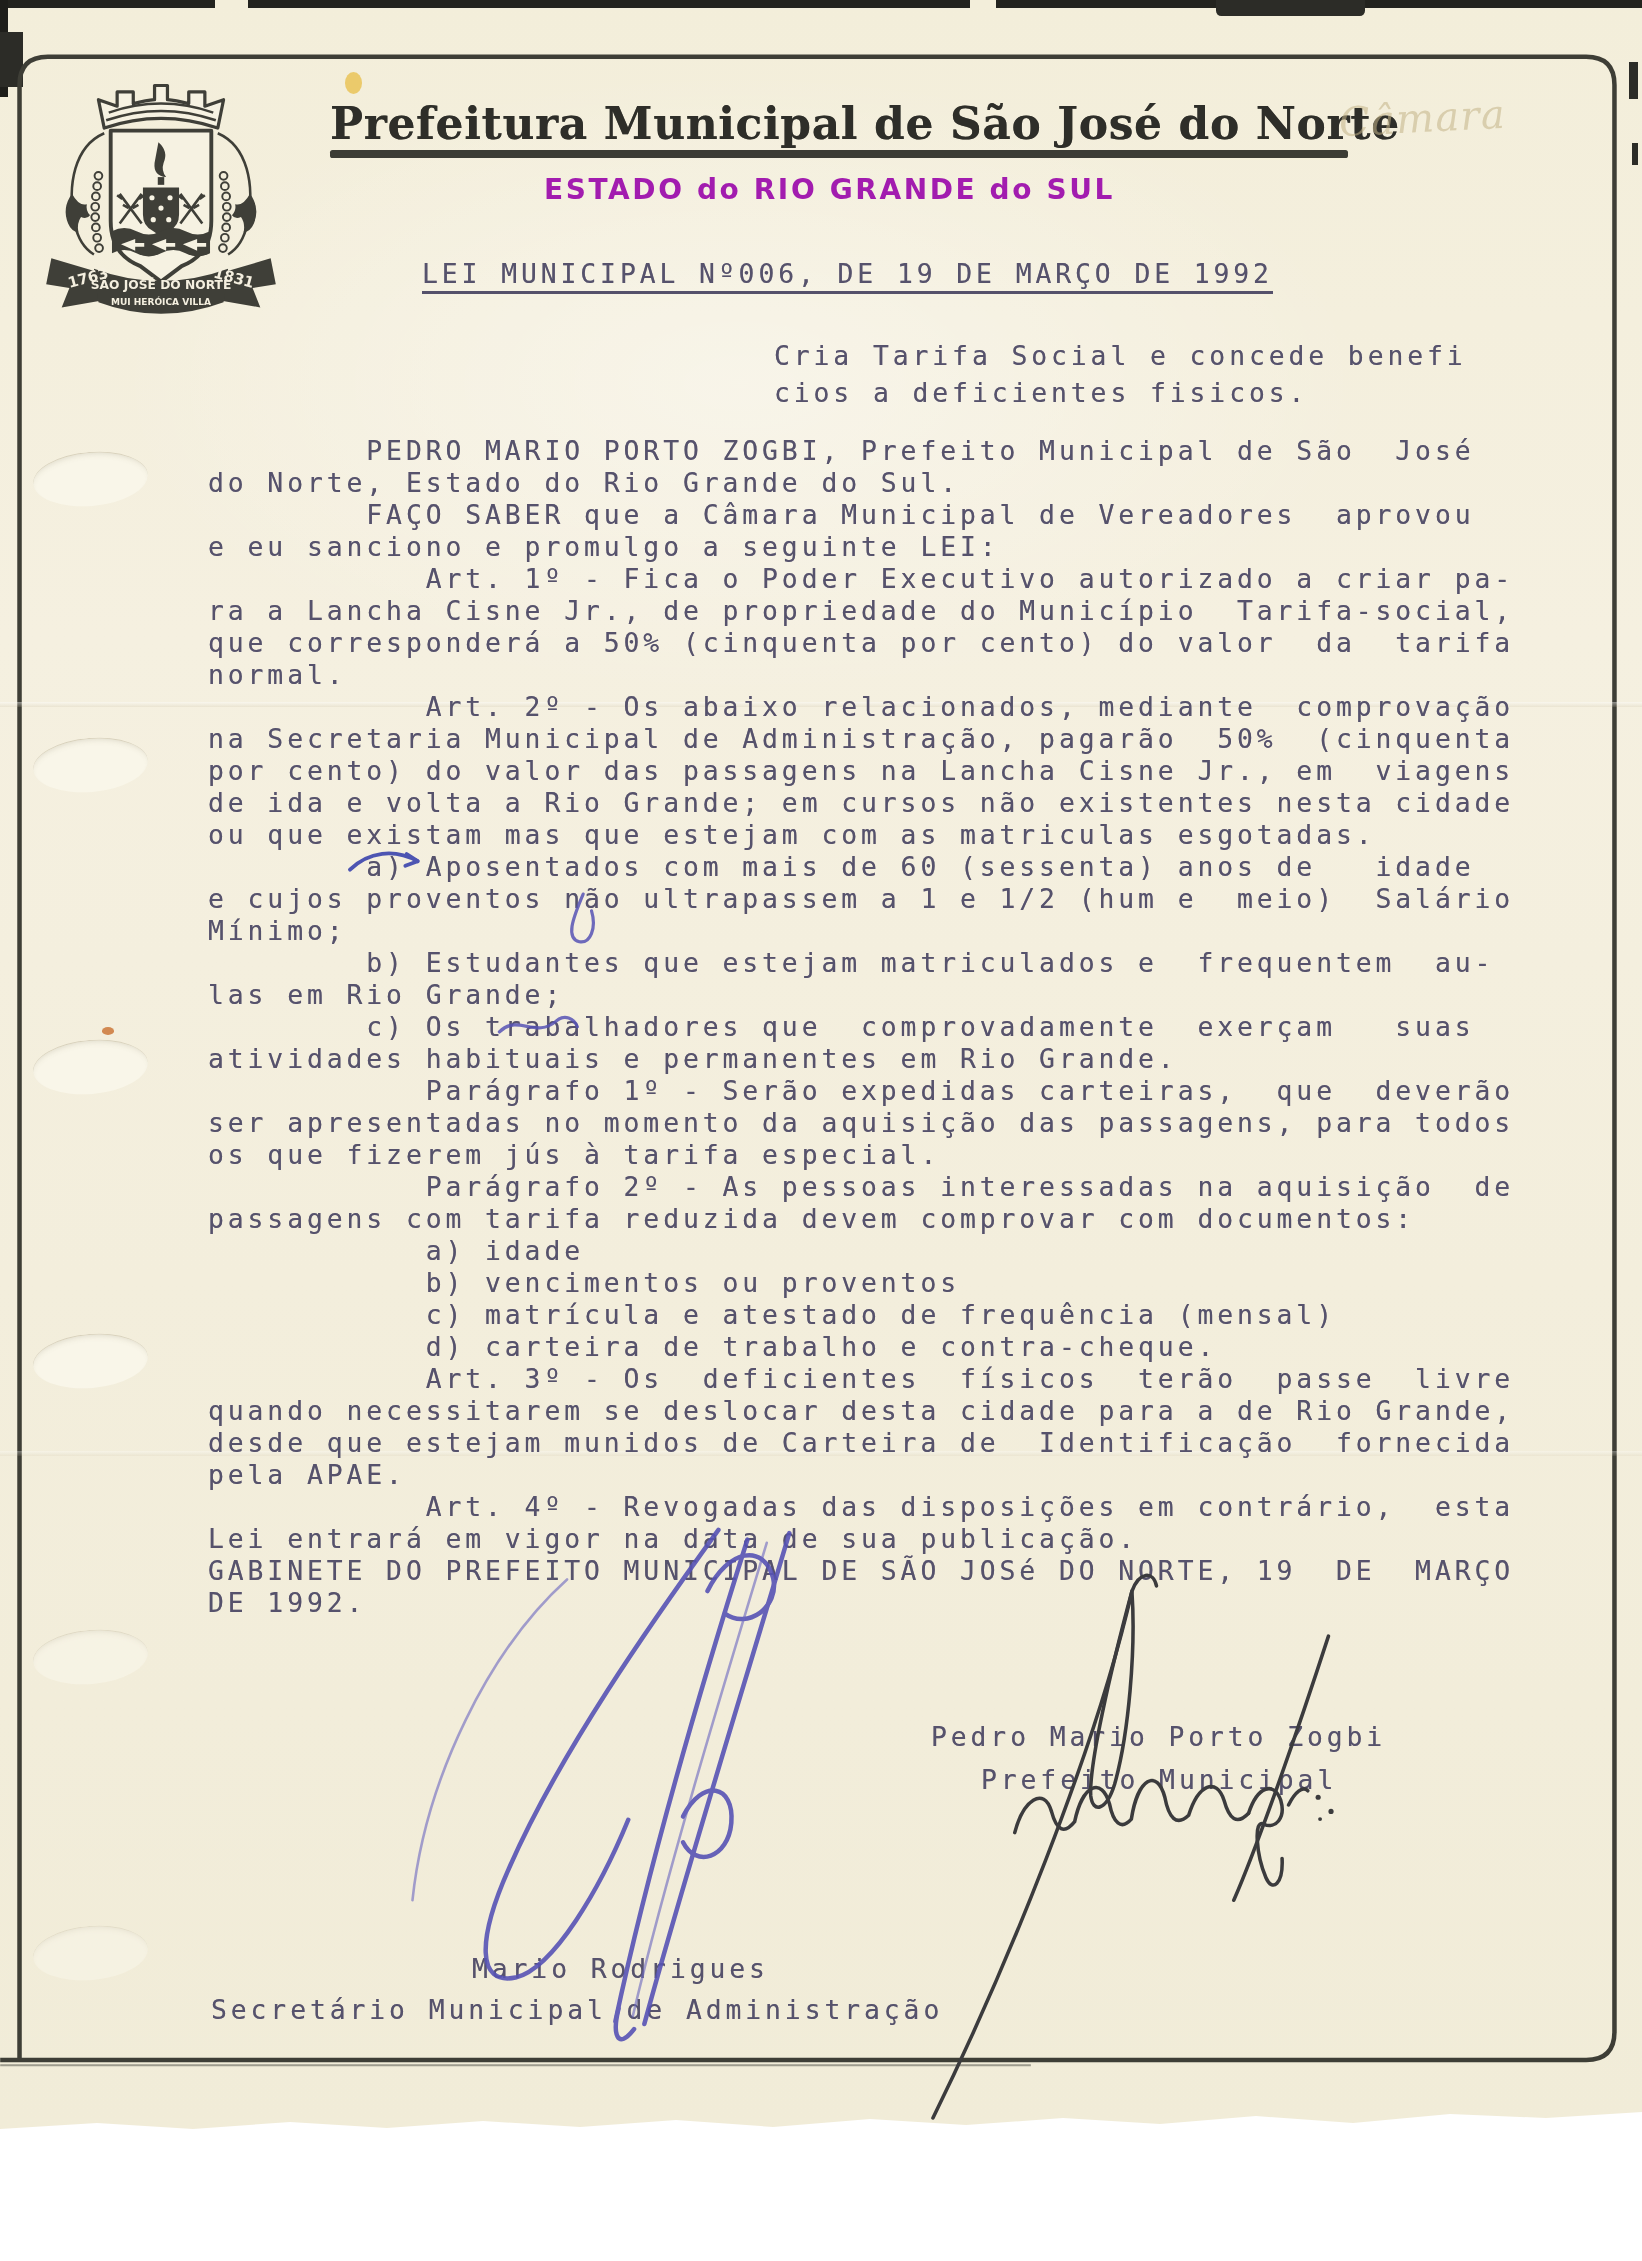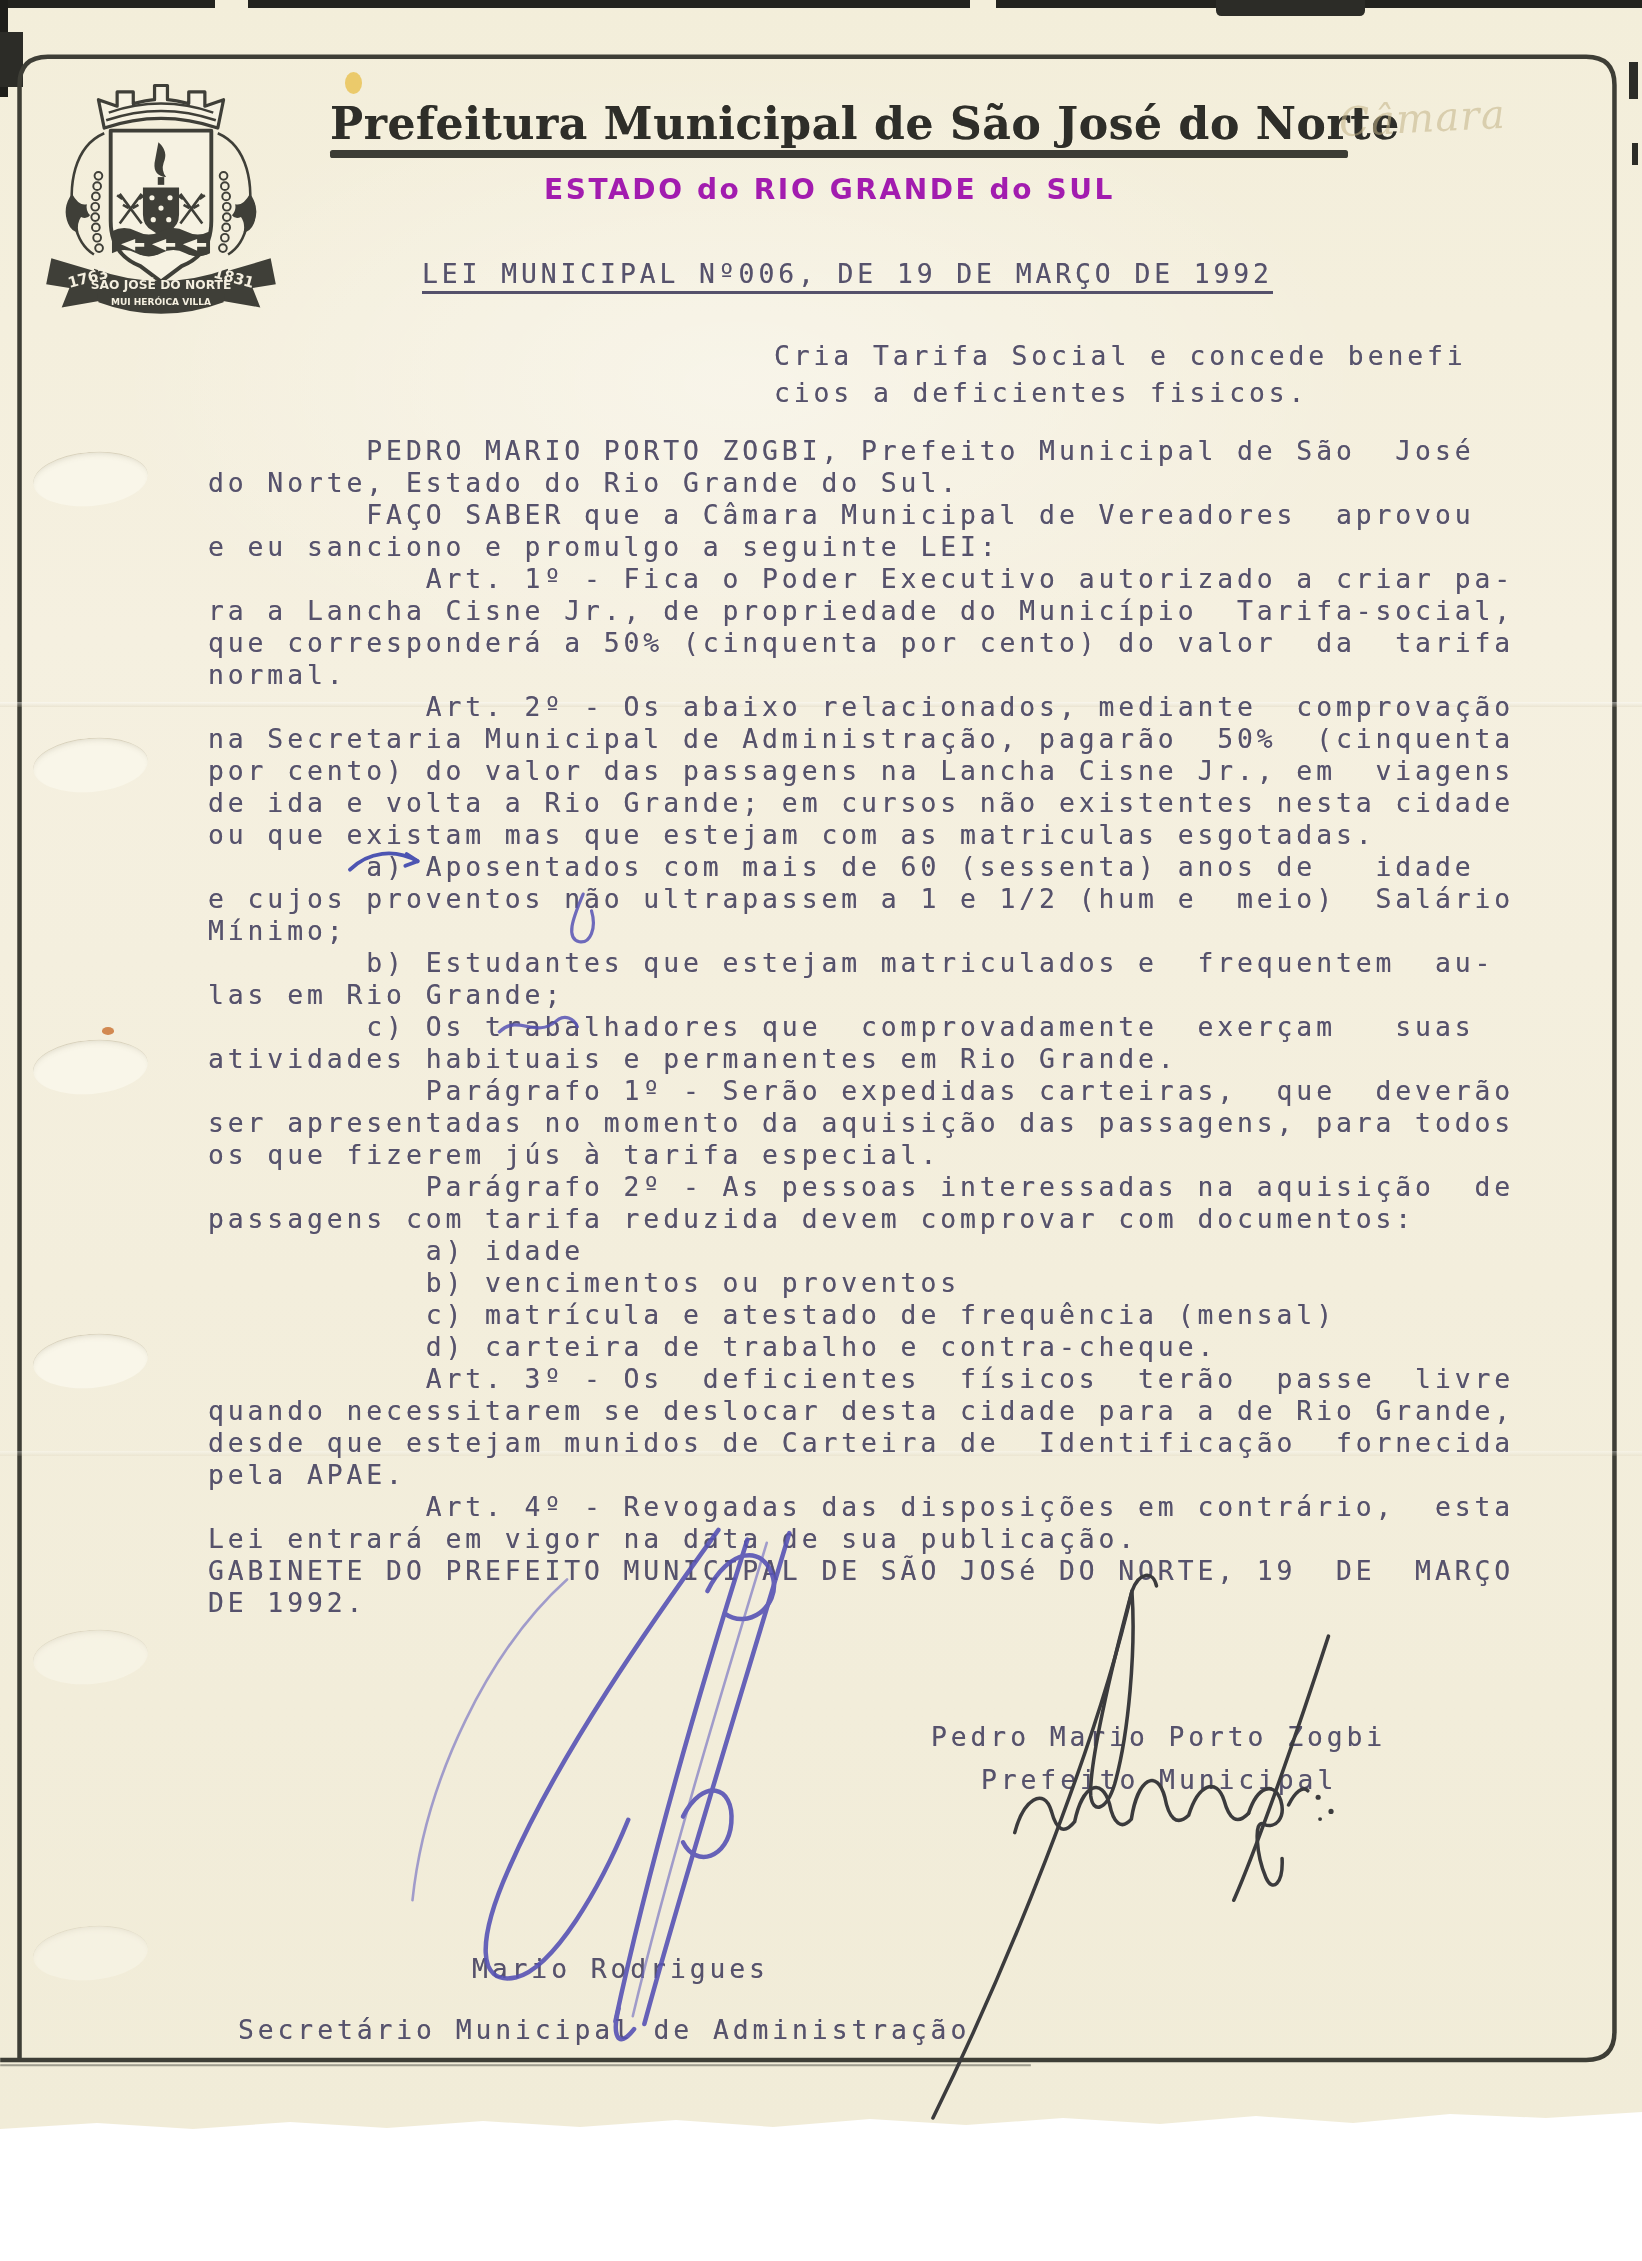--- a/index.html
+++ b/index.html
@@ -203,21 +203,21 @@
 pela APAE.
            Art. 4º - Revogadas das disposições em contrário,  esta
 Lei entrará em vigor na data de sua publicação.
 GABINETE DO PREFEITO MUNICIPAL DE SÃO JOSé DO NORTE, 19  DE  MARÇO
 DE 1992.</pre>
   </div>
 
   <div class="sigline tw" style="left:931px;top:1721px;">Pedro Mario Porto Zogbi</div>
   <div class="sigline tw" style="left:981px;top:1764px;">Prefeito Municipal</div>
   <div class="sigline tw" style="left:472px;top:1953px;">Mario Rodrigues</div>
-  <div class="sigline tw" style="left:238px;top:1994px;margin-top:20px;">Secretário Municipal de Administração</div>
+  <div class="sigline tw" style="left:211px;top:1994px;">Secretário Municipal de Administração</div>
 
   <svg class="inks" width="1643" height="2261" viewBox="0 0 2550 3510">
 
     <g stroke="#4d55b2" fill="none" stroke-width="6" stroke-linecap="round">
       <path d="M 543,1350 C 572,1322 612,1317 648,1337"></path>
       <path d="M 648,1337 l -17,-11 M 648,1337 l -19,7"></path>
     </g>
 
     <g stroke="#5753b5" fill="none" stroke-width="5" stroke-linecap="round" opacity=".85">
       <path d="M 905,1388 C 888,1428 878,1456 899,1462 C 916,1465 926,1441 918,1414"></path>

